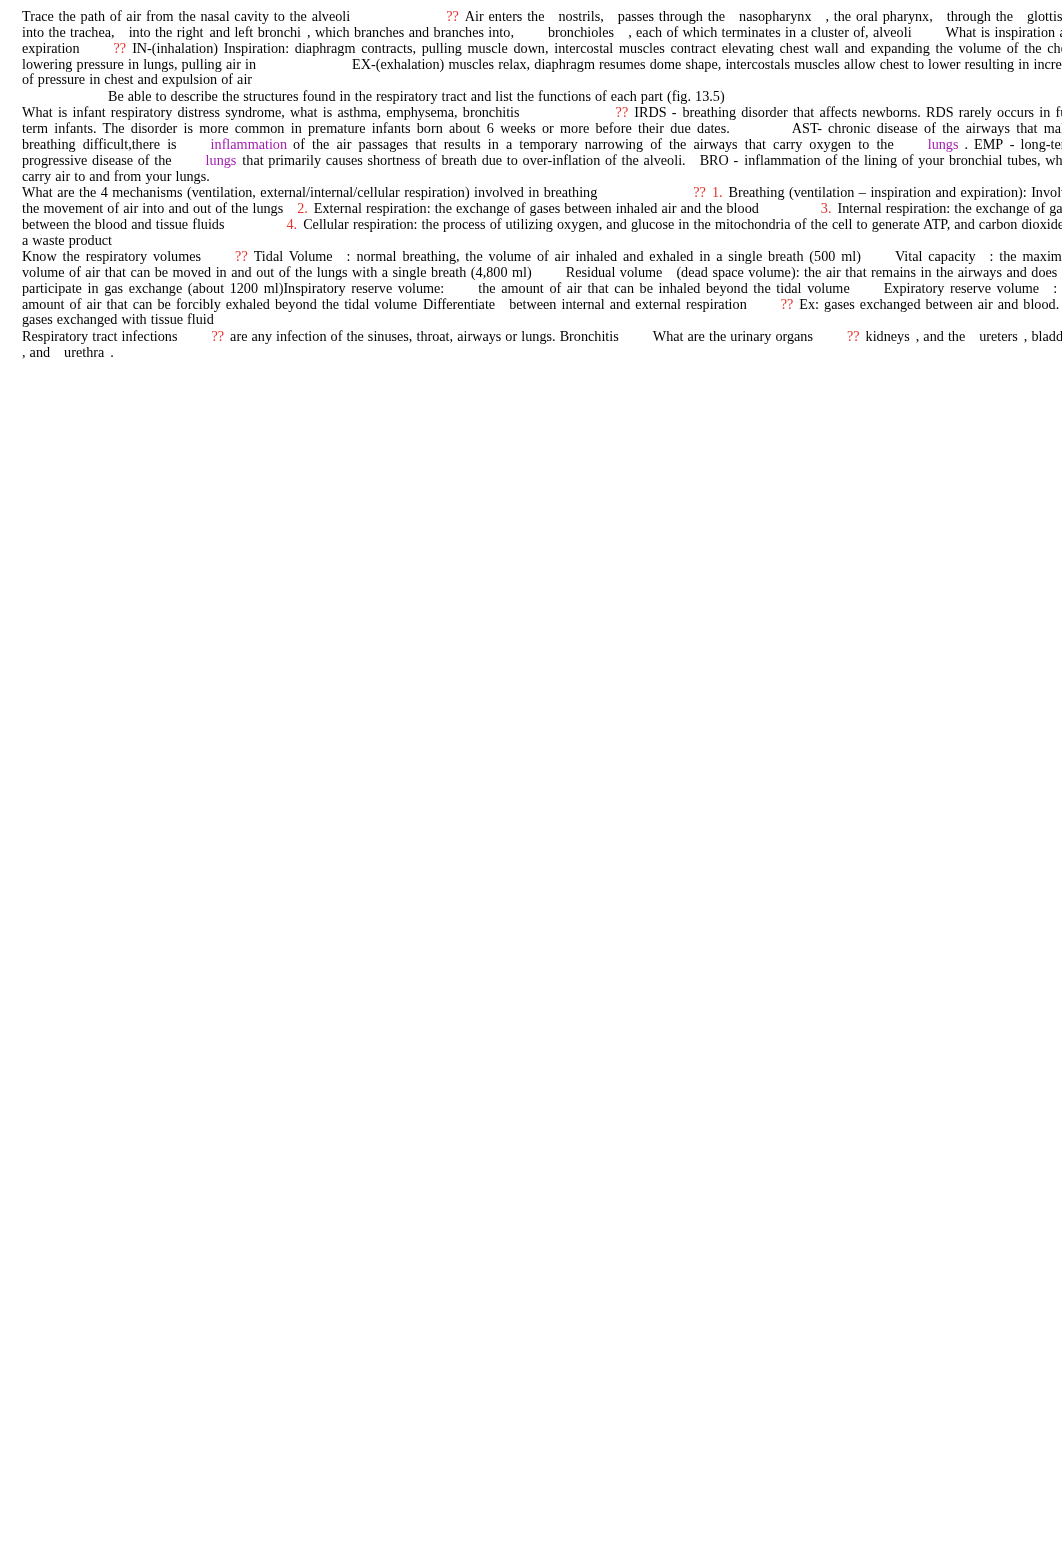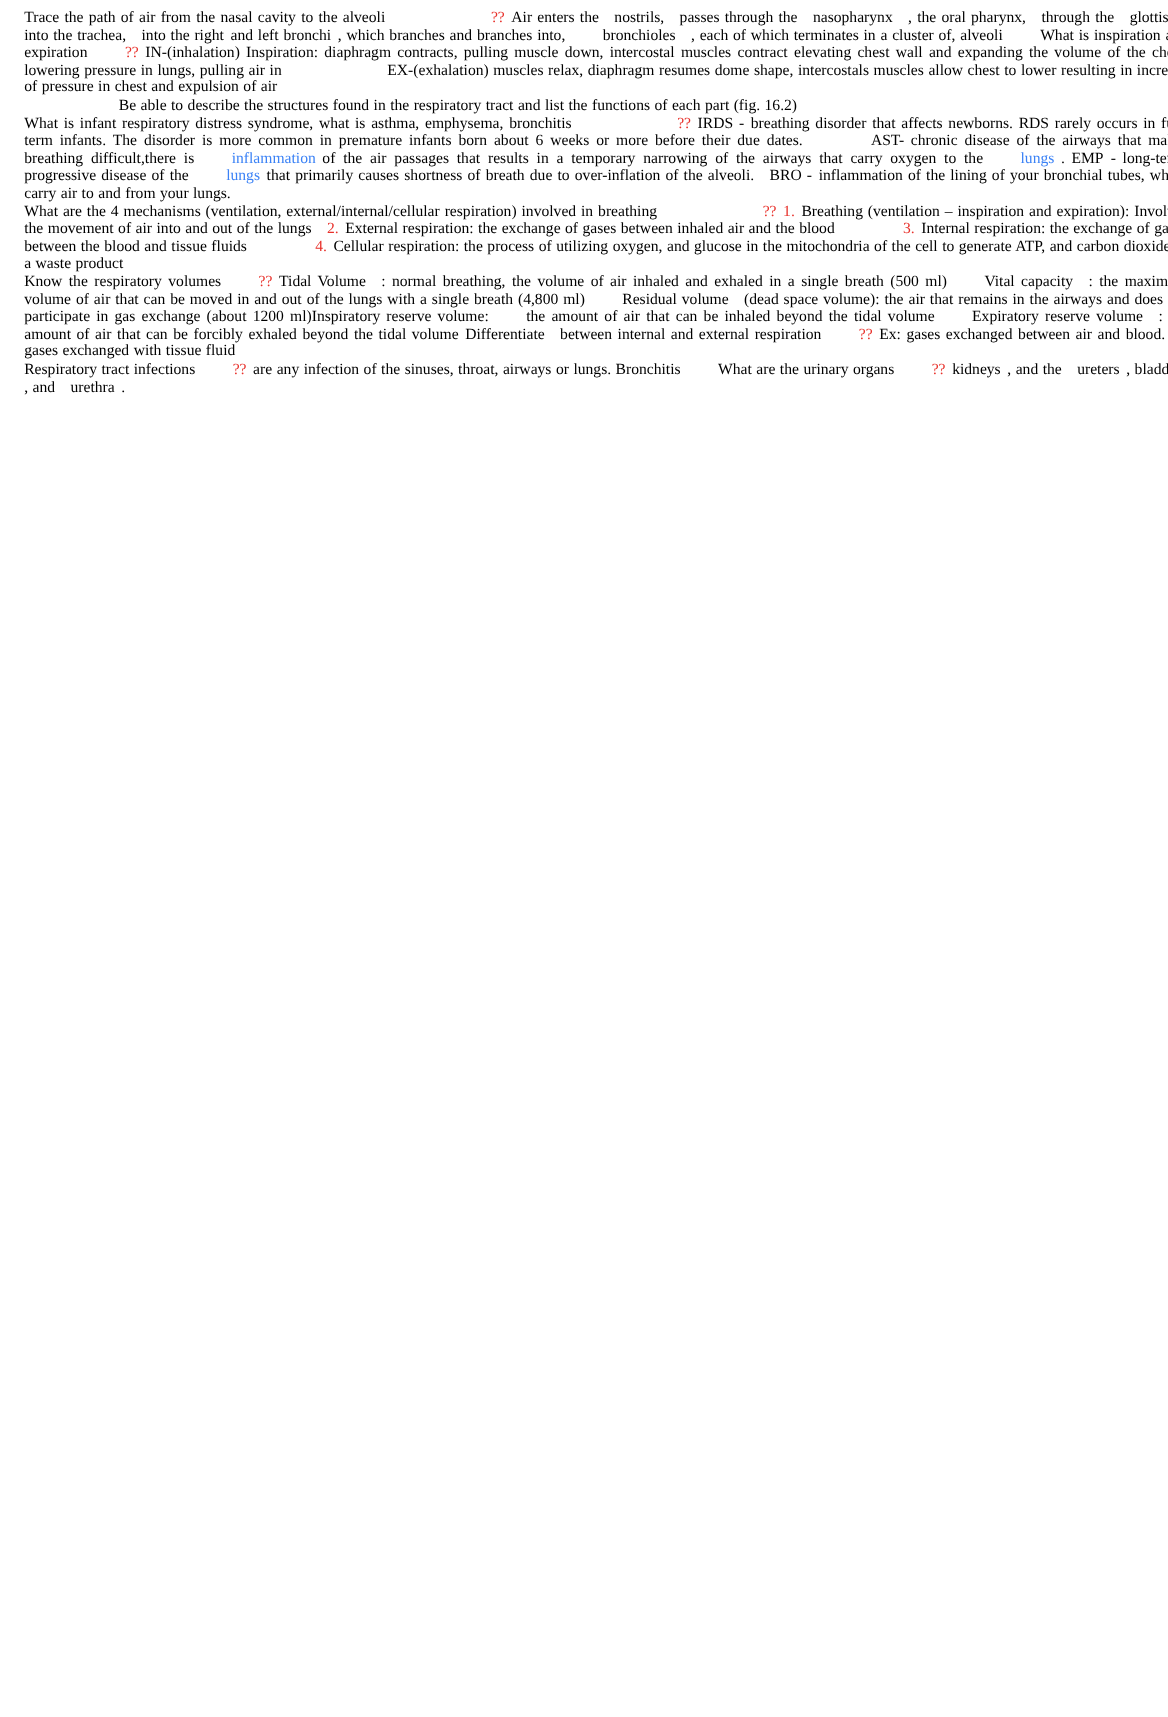--- a/index.html
+++ b/index.html
@@ -36,37 +36,37 @@
     font-size: 14.2px;
     line-height: 15.85px;
     text-align: justify;
     text-justify: inter-word;
     word-spacing: 0.5px;
     white-space: normal;
   }
   .para + .para { margin-top: 0.6px; }
   .mark   { color: #e8302a; font-weight: normal; }
   .num    { color: #e8302a; }
-  .link   { color: #3b82f6; }
+  .link   { color: #a21caf; }
   .gap-sm { display: inline-block; width: 14px; }
   .gap-md { display: inline-block; width: 34px; }
   .gap-lg { display: inline-block; width: 62px; }
   .gap-xl { display: inline-block; width: 96px; }
   .indent { display: inline-block; width: 86px; }
   .nbsp   { display: inline-block; width: 6px; }
 </style>
 </head>
 <body>
 
 <div id="doc-page">
   <div id="doc-body">
 
     <p class="para"><span>Trace the path of air from the nasal cavity to the alveoli</span><span class="gap-xl"></span><span class="mark">??</span><span class="nbsp"></span><span>Air enters the</span><span class="gap-sm"></span><span>nostrils,</span><span class="gap-sm"></span><span>passes through the</span><span class="gap-sm"></span><span>nasopharynx</span><span class="gap-sm"></span><span>, the  oral pharynx,</span><span class="gap-sm"></span><span>through the</span><span class="gap-sm"></span><span>glottis,</span><span class="gap-sm"></span><span>into the  trachea,</span><span class="gap-sm"></span><span>into the right</span><span class="nbsp"></span><span>and left  bronchi</span><span class="nbsp"></span><span>, which branches and branches into,</span><span class="gap-md"></span><span>bronchioles</span><span class="gap-sm"></span><span>, each of which terminates in a cluster of, alveoli</span><span class="gap-md"></span><span>What is inspiration and expiration</span><span class="gap-md"></span><span class="mark">??</span><span class="nbsp"></span><span>IN-(inhalation) Inspiration: diaphragm contracts, pulling muscle down, intercostal muscles contract elevating chest wall and expanding the volume of the chest, lowering pressure in lungs, pulling air in</span><span class="gap-xl"></span><span>EX-(exhalation) muscles relax, diaphragm resumes dome shape, intercostals muscles allow chest to lower resulting in increase of pressure in chest and expulsion of air</span></p>
 
-    <p class="para"><span class="indent"></span><span>Be able to describe the structures found in the respiratory tract and list the functions of each part (fig. 16.2)</span></p>
+    <p class="para"><span class="indent"></span><span>Be able to describe the structures found in the respiratory tract and list the functions of each part (fig. 13.5)</span></p>
 
     <p class="para"><span>What is infant respiratory distress syndrome, what is asthma, emphysema, bronchitis</span><span class="gap-xl"></span><span class="mark">??</span><span class="nbsp"></span><span>IRDS -</span><span class="nbsp"></span><span>breathing disorder that affects newborns. RDS rarely occurs in full-term infants. The disorder is more common in premature infants born about 6 weeks or more before their due dates.</span><span class="gap-lg"></span><span>AST-</span><span class="nbsp"></span><span>chronic disease of the airways that makes breathing difficult,there is</span><span class="gap-md"></span><span class="link">inflammation</span><span class="nbsp"></span><span>of the air passages that results in a temporary narrowing of the airways that carry oxygen to the</span><span class="gap-md"></span><span class="link">lungs</span><span class="nbsp"></span><span>.</span><span class="nbsp"></span><span>EMP -</span><span class="nbsp"></span><span>long-term, progressive disease of the</span><span class="gap-md"></span><span class="link">lungs</span><span class="nbsp"></span><span>that primarily causes shortness of breath due to over-inflation of the alveoli.</span><span class="gap-sm"></span><span>BRO -</span><span class="nbsp"></span><span>inflammation of the lining of your bronchial tubes, which carry air to and from your lungs.</span></p>
 
     <p class="para"><span>What are the 4 mechanisms (ventilation, external/internal/cellular respiration) involved in breathing</span><span class="gap-xl"></span><span class="mark">??</span><span class="nbsp"></span><span class="num">1.</span><span class="nbsp"></span><span>Breathing (ventilation – inspiration and expiration): Involves the movement of air into and out of the lungs</span><span class="gap-sm"></span><span class="num">2.</span><span class="nbsp"></span><span>External respiration: the exchange of gases between inhaled air and the blood</span><span class="gap-lg"></span><span class="num">3.</span><span class="nbsp"></span><span>Internal respiration: the exchange of gases between the blood and tissue fluids</span><span class="gap-lg"></span><span class="num">4.</span><span class="nbsp"></span><span>Cellular respiration: the process of utilizing oxygen, and glucose in the mitochondria of the cell to generate ATP, and carbon dioxide as a waste product</span></p>
 
     <p class="para"><span>Know the respiratory volumes</span><span class="gap-md"></span><span class="mark">??</span><span class="nbsp"></span><span>Tidal Volume</span><span class="gap-sm"></span><span>: normal breathing, the volume of air inhaled and exhaled in a single breath (500 ml)</span><span class="gap-md"></span><span>Vital capacity</span><span class="gap-sm"></span><span>: the maximum volume of air that can be moved in and out of the lungs with a single breath (4,800 ml)</span><span class="gap-md"></span><span>Residual volume</span><span class="gap-sm"></span><span>(dead space volume): the air that remains in the airways and does not participate in gas exchange (about 1200 ml)</span><span>Inspiratory reserve volume:</span><span class="gap-md"></span><span>the amount of air that can be inhaled beyond the tidal volume</span><span class="gap-md"></span><span>Expiratory reserve volume</span><span class="gap-sm"></span><span>: the amount of air that can be forcibly exhaled beyond the tidal volume</span><span class="nbsp"></span><span>Differentiate</span><span class="gap-sm"></span><span>between internal and external respiration</span><span class="gap-md"></span><span class="mark">??</span><span class="nbsp"></span><span>Ex: gases exchanged between air and blood. In: gases exchanged with tissue fluid</span></p>
 
     <p class="para"><span>Respiratory tract infections</span><span class="gap-md"></span><span class="mark">??</span><span class="nbsp"></span><span>are any infection of the sinuses, throat, airways or lungs. Bronchitis</span><span class="gap-md"></span><span>What are the urinary organs</span><span class="gap-md"></span><span class="mark">??</span><span class="nbsp"></span><span>kidneys</span><span class="nbsp"></span><span>, and the</span><span class="gap-sm"></span><span>ureters</span><span class="nbsp"></span><span>, bladder</span><span class="nbsp"></span><span>, and</span><span class="gap-sm"></span><span>urethra</span><span class="nbsp"></span><span>.</span></p>
 
   </div>

